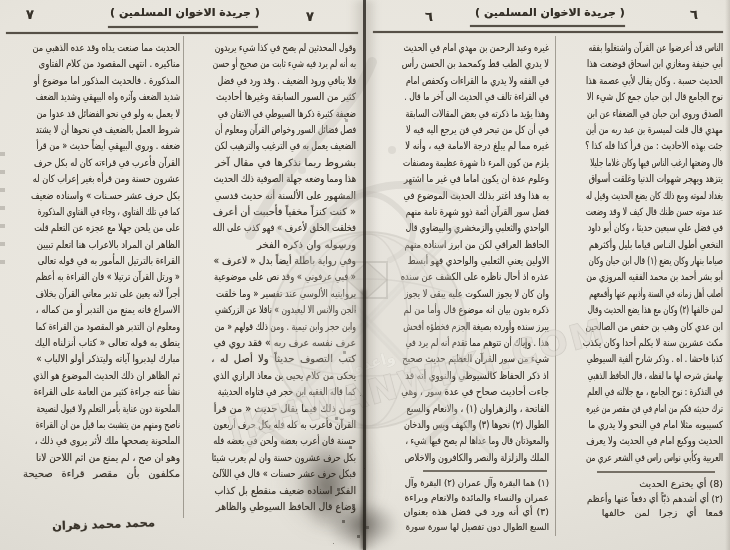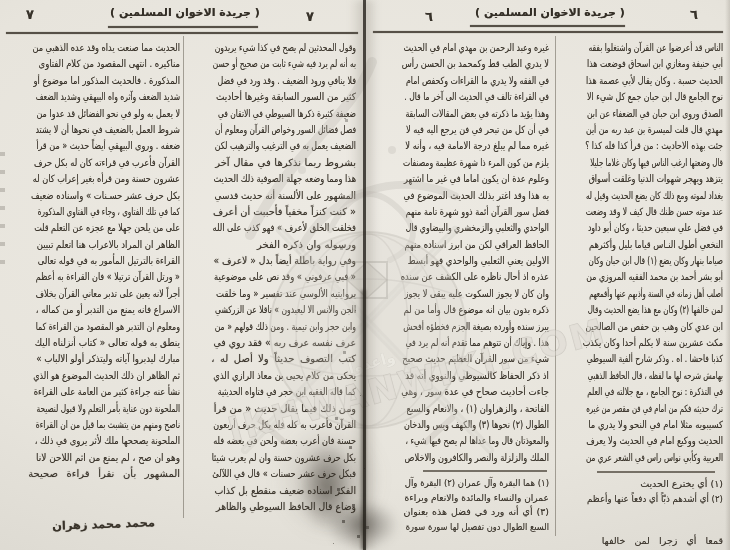--- a/index.html
+++ b/index.html
@@ -128,21 +128,21 @@
         <div class="tline" style="transform: scaleX(0.845339);">الاسراع فانه يمنع من التدبر أو من كماله ،</div>
         <div class="tline" style="transform: scaleX(0.777786);">ومعلوم ان التدبر هو المقصود من القراءة كما</div>
         <div class="tline" style="transform: scaleX(0.895396);">ينطق به قوله تعالى « كتاب أنزلناه اليك</div>
         <div class="tline" style="transform: scaleX(0.86684);">مبارك ليدبروا آياته وليتذكر أولو الالباب »</div>
         <div class="tline" style="transform: scaleX(0.808579);">ثم الظاهر ان ذلك الحديث الموضوع هو الذي</div>
         <div class="tline" style="transform: scaleX(0.830041);">نشأ عنه جراءة كثير من العامة على القراءة</div>
         <div class="tline" style="transform: scaleX(0.738049);">الملحونة دون عناية بأمر التعلم ولا قبول لنصيحة</div>
         <div class="tline" style="transform: scaleX(0.757657);">ناصح ومنهم من يتشبث بما قيل من ان القراءة</div>
         <div class="tline" style="transform: scaleX(0.838833);">الملحونة يصححها ملك لأثر يروى في ذلك ،</div>
         <div class="tline" style="transform: scaleX(0.893434);">وهو ان صح ، لم يمنع من اثم اللاحن لانا</div>
-        <div class="tline" style="word-spacing: 5.47266px;">المشهور بأن نقرأ قراءة صحيحة</div>
+        <div class="tline" style="word-spacing: 5.47266px;">مكلفون بأن مقصر قراءة صحيحة</div>
       </div>
 
     <div class="signature">محمد محمد زهران</div>
   </div>
 
   <div class="page page-right">
     <div class="hdr-num" style="left:60px;top:9px;">٦</div>
     <div class="hdr-title">( جريدة الاخوان المسلمين )</div>
     <div class="hdr-num" style="left:325px;top:7px;">٦</div>
     <div class="rule" style="left:105px;top:25px;width:155px;"></div>
@@ -171,23 +171,23 @@
         <div class="tline" style="transform: scaleX(0.746436);">كذبا فاحشا . اه . وذكر شارح ألفية السيوطي</div>
         <div class="tline" style="transform: scaleX(0.690234);">بهامش شرحه لها ما لفظه ، قال الحافظ الذهبي</div>
         <div class="tline" style="transform: scaleX(0.728653);">في التذكرة : نوح الجامع ، مع جلالته في العلم</div>
         <div class="tline" style="transform: scaleX(0.694208);">ترك حديثه فكم من امام في فن مقصر من غيره</div>
         <div class="tline" style="transform: scaleX(0.840876);">كسيبويه مثلا امام في النحو ولا يدري ما</div>
         <div class="tline" style="transform: scaleX(0.820903);">الحديث ووكيع امام في الحديث ولا يعرف</div>
         <div class="tline" style="transform: scaleX(0.734642);">العربية وكأبي نواس راس في الشعر عري من</div>
       </div>
     <div class="fnrule" style="left:232px;top:471px;width:118px;"></div>
     <div class="col" style="left:196px;top:477px;width:162px;" lang="ar" dir="rtl">
-        <div class="fnline">(١) أي يخترع الحديث</div>
+        <div class="fnline">(8) أي يخترع الحديث</div>
         <div class="fnline" style="transform: scaleX(0.908597);">(٢) أي أشدهم ذبّاً أي دفعاً عنها وأعظم</div>
-        <div class="fnline" style="word-spacing: 6px; margin-top: 28px;">قمعا أي زجرا لمن خالفها</div>
+        <div class="fnline" style="word-spacing: 6px;">قمعا أي زجرا لمن خالفها</div>
       </div>
 
     <div class="colsep" style="left:190px;top:36px;height:500px;"></div>
 
     <div class="col" style="left:12px;top:40px;width:172px;" lang="ar" dir="rtl">
         <div class="tline" style="transform: scaleX(0.785388);">غيره وعبد الرحمن بن مهدي امام في الحديث</div>
         <div class="tline" style="transform: scaleX(0.82389);">لا يدري الطب قط وكمحمد بن الحسن رأس</div>
         <div class="tline" style="transform: scaleX(0.781319);">في الفقه ولا يدري ما القراءات وكحفص امام</div>
         <div class="tline" style="transform: scaleX(0.766894);">في القراءة تالف في الحديث الى آخر ما قال .</div>
         <div class="tline" style="transform: scaleX(0.769952);">وهذا يؤيد ما ذكرته في بعض المقالات السابقة</div>

